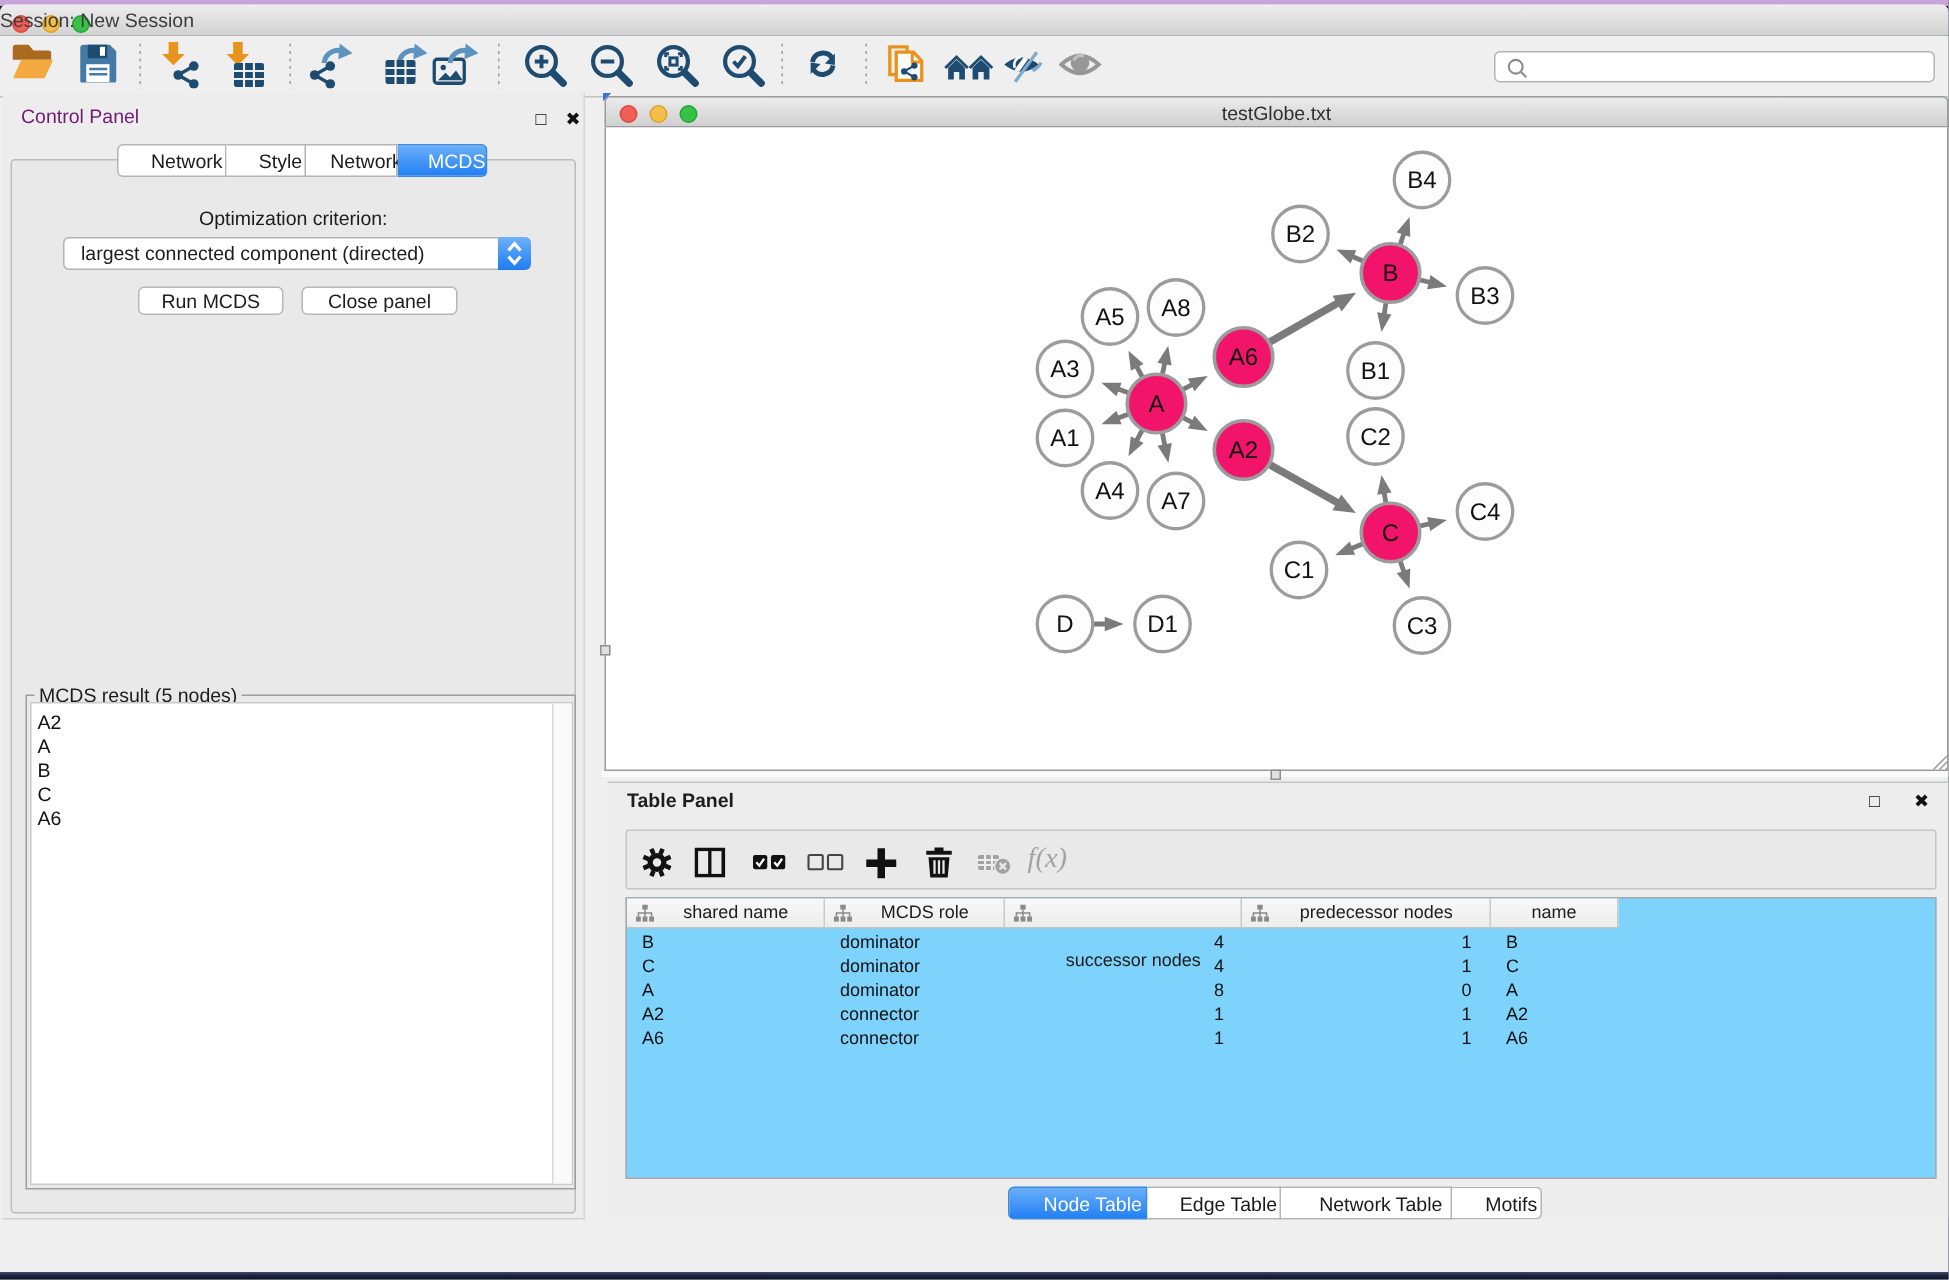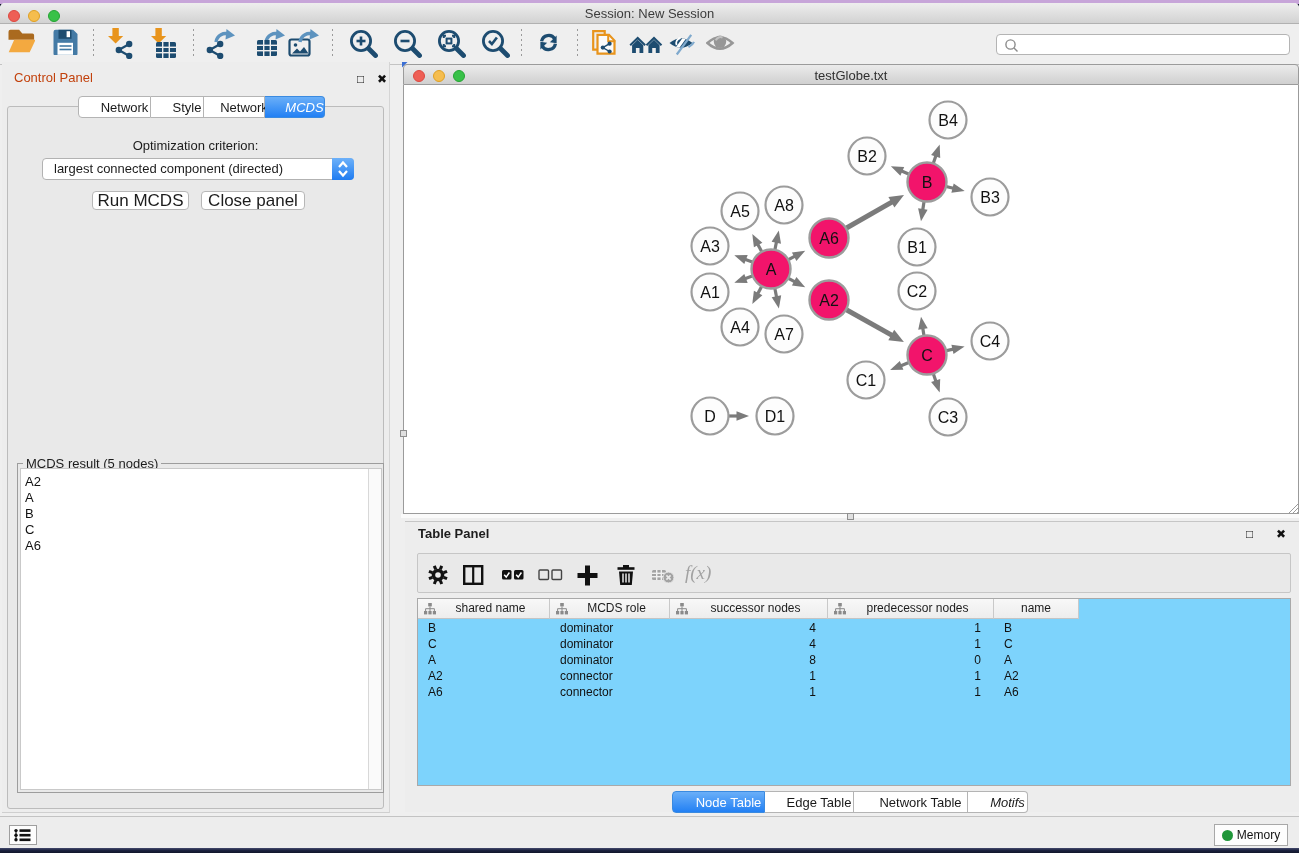--- a/index.html
+++ b/index.html
@@ -7,57 +7,57 @@
 body { font-family:"Liberation Sans", sans-serif; background:#10192b; position:relative; }
 #deskTop { position:absolute; left:0; top:0; width:1299px; height:4px; background:#c7a5d9; }
 #deskBot { position:absolute; left:0; top:848px; width:1299px; height:5px;
   background:linear-gradient(#454a6e,#1c2340 45%,#10162b); }
 #mainwin { position:absolute; left:0; top:3px; width:1299px; height:845px;
   background:#efefef; border-radius:5px 5px 0 0; }
 
 #titlebar { position:absolute; left:0; top:0; width:100%; height:21px;
   background:linear-gradient(#eeeeee,#d2d2d2); border-bottom:1px solid #b1b1b1;
   border-radius:5px 5px 0 0; }
-#titlebar .title { position:absolute; left:0; right:0; top:3px; text-align:center;
+#titlebar .title { position:absolute; left:0; right:0; top:3px; 
   font-size:13px; color:#3c3c3c; }
 .tl { position:absolute; top:7px; width:12px; height:12px; border-radius:50%; }
 .tl.r { background:#ee5f55; border:1px solid #dc4840; }
 .tl.y { background:#f5bd4e; border:1px solid #dfa023; }
 .tl.g { background:#38c148; border:1px solid #24a433; }
 
 #toolbar { position:absolute; left:0; top:21px; width:100%; height:41px;
   background:#efefef; border-bottom:1px solid #c3c3c3; }
 .tbi { position:absolute; top:6px; }
 .tbsep { position:absolute; top:5px; width:1px; height:30px;
   background-image:linear-gradient(#9a9a9a 2px, transparent 2px); background-size:1px 5px; }
 #searchbox { position:absolute; left:996px; top:10px; width:294px; height:21px;
   background:#fff; border:1px solid #b4b4b4; border-radius:4px; }
 
 #cpanel { position:absolute; left:2px; top:59px; width:388px; height:751px;
   background:#ededed; border-right:1px solid #d5d5d5; border-bottom:1px solid #cfcfcf; }
-#cpanel .phead { position:absolute; left:12px; top:8px; font-size:13px; color:#c2410c; }
+#cpanel .phead { position:absolute; left:12px; top:8px; font-size:13px; color:#701a75; }
 .winbtns { position:absolute; top:10px; font-size:12px; color:#111; }
 #cpInner { position:absolute; left:5px; top:44px; width:377px; height:703px;
   background:#e9e9e9; border:1px solid #bcbcbc; border-radius:3px; }
 #cptabs { position:absolute; left:76px; top:34px; height:22px; display:flex;
   font-size:13px; z-index:5; }
 .tabseg { background:#fff; border:1px solid #b4b4b4; border-left:none; color:#1a1a1a;
   display:flex; align-items:center; justify-content:center; height:22px;padding-left:20px; }
 .tabseg.first { border-left:1px solid #b4b4b4; border-radius:4px 0 0 4px; }
-.tabseg.last { border-radius:0 4px 4px 0;font-style:italic; }
+.tabseg.last { border-radius:0 4px 4px 0; }
 .tabseg.sel { background:linear-gradient(#6aaff8,#2280f4); border-color:#3a8ae0; color:#fff; }
 #optlabel { position:absolute; left:0; width:100%; top:76px; text-align:center;
   font-size:13px; color:#1c1c1c; }
 #dropdown { position:absolute; left:40px; top:96px; width:312px; height:22px;
   background:#fff; border:1px solid #b2b2b2; border-radius:4px; font-size:13px;
   color:#1c1c1c; line-height:20px; padding-left:11px; }
 #ddbtn { position:absolute; right:-1px; top:-1px; width:22px; height:22px;
   background:linear-gradient(#6db1f9,#1f7cf1); border-radius:0 4px 4px 0; }
 .pbtn { position:absolute; height:19px; background:#fff; border:1px solid #b7b7b7;
-  border-radius:4px; font-size:17px; color:#1c1c1c; text-align:center; line-height:17px; }
+  border-radius:4px; font-size:13px; color:#1c1c1c; text-align:center; line-height:17px; }
 
 #mcdsgroup { position:absolute; left:15px; top:401px; width:367px; height:330px;
   border:1px solid #9d9d9d; }
 #mcdsgroup .glabel { position:absolute; left:5px; top:-8px; background:#e9e9e9;
   padding:0 3px; font-size:13px; color:#1c1c1c; }
 #mcdslist { position:absolute; left:2px; top:4px; width:362px; height:322px;
   background:#fff; border:1px solid #c9c9c9; font-size:13px; color:#111; }
 #mcdslist .li { margin-left:4px; height:16px; line-height:16px; }
 #mcdsscroll { position:absolute; right:0; top:0; width:13px; height:100%;
   background:#fafafa; border-left:1px solid #d8d8d8; }
@@ -478,21 +478,21 @@
           <div class="thcell" style="left:252px;width:158px"><svg width="12" height="12" viewBox="0 0 12 12" style="position:absolute;left:6px;top:4px">
               <g fill="#8a8a8a" stroke="none">
                 <rect x="4.2" y="0" width="3.6" height="3.4"></rect>
                 <rect x="0" y="8" width="3.2" height="3.4"></rect>
                 <rect x="4.4" y="8" width="3.2" height="3.4"></rect>
                 <rect x="8.8" y="8" width="3.2" height="3.4"></rect>
               </g>
               <g stroke="#8a8a8a" stroke-width="1" fill="none">
                 <path d="M6,3.4 v2.3 M1.6,8 v-2.3 h8.8 v2.3 M6,5.7 v2.3"></path>
               </g>
-            </svg><span style="display:inline-block;padding-left:14px;">successor nodes</span></div>
+            </svg><span style="display:inline-block;padding-left:14px;margin-top:32px;">successor nodes</span></div>
           <div class="thcell" style="left:410px;width:166px"><svg width="12" height="12" viewBox="0 0 12 12" style="position:absolute;left:6px;top:4px">
               <g fill="#8a8a8a" stroke="none">
                 <rect x="4.2" y="0" width="3.6" height="3.4"></rect>
                 <rect x="0" y="8" width="3.2" height="3.4"></rect>
                 <rect x="4.4" y="8" width="3.2" height="3.4"></rect>
                 <rect x="8.8" y="8" width="3.2" height="3.4"></rect>
               </g>
               <g stroke="#8a8a8a" stroke-width="1" fill="none">
                 <path d="M6,3.4 v2.3 M1.6,8 v-2.3 h8.8 v2.3 M6,5.7 v2.3"></path>
               </g>
@@ -535,29 +535,13 @@
           <span style="left:586px">A6</span>
         </div>
     </div>
     <div id="btabs">
       <div class="tabseg first sel" style="width:93px">Node Table</div>
       <div class="tabseg" style="width:89px">Edge Table</div>
       <div class="tabseg" style="width:114px">Network Table</div>
       <div class="tabseg last" style="width:60px">Motifs</div>
     </div>
   </div>
-  <div id="statusbar">
-    <div id="sblbtn">
-        <svg width="20" height="15" viewBox="0 0 20 15" style="position:absolute;left:3px;top:2px">
-          <g fill="#111">
-            <circle cx="3" cy="2.6" r="1.7"></circle>
-            <circle cx="3" cy="7.2" r="1.7"></circle>
-            <circle cx="3" cy="11.8" r="1.7"></circle>
-            <rect x="6.5" y="1.3" width="11" height="2.6"></rect>
-            <rect x="6.5" y="5.9" width="11" height="2.6"></rect>
-            <rect x="6.5" y="10.5" width="11" height="2.6"></rect>
-          </g>
-          <line x1="3" y1="2.6" x2="3" y2="11.8" stroke="#111" stroke-width="1"></line>
-        </svg>
-      </div>
-    <div id="memorybtn"><span class="dot"></span>Memory</div>
-  </div>
 </div>
 
 </body></html>

